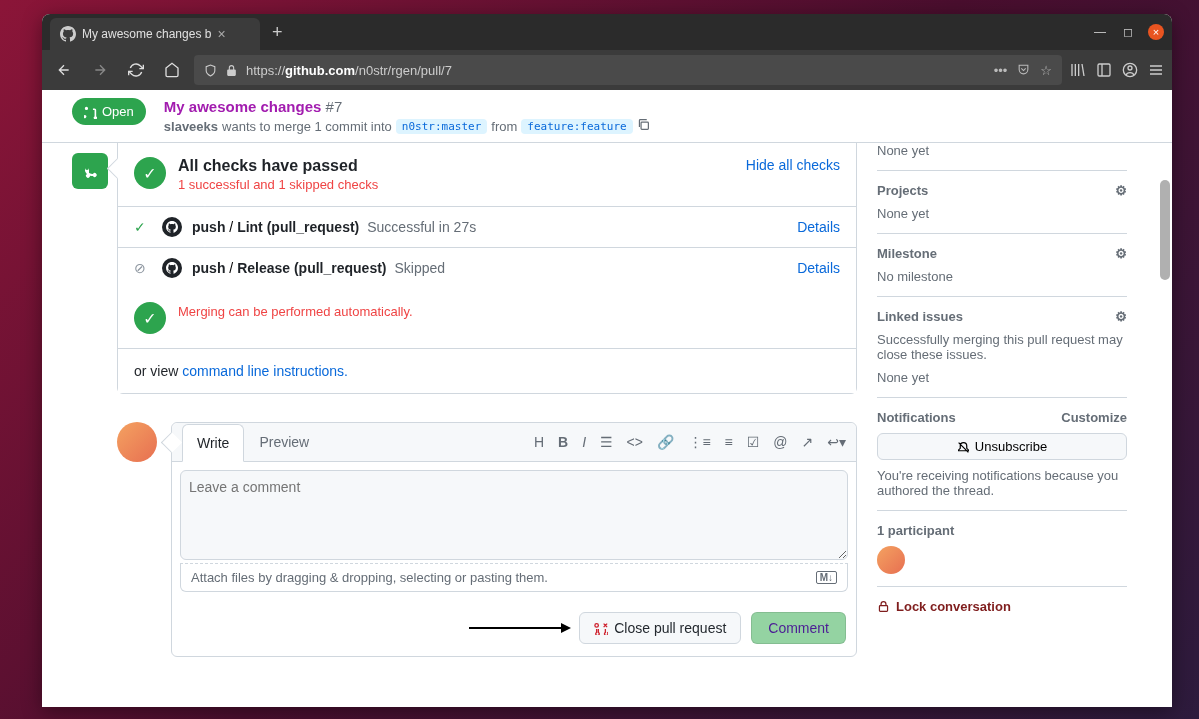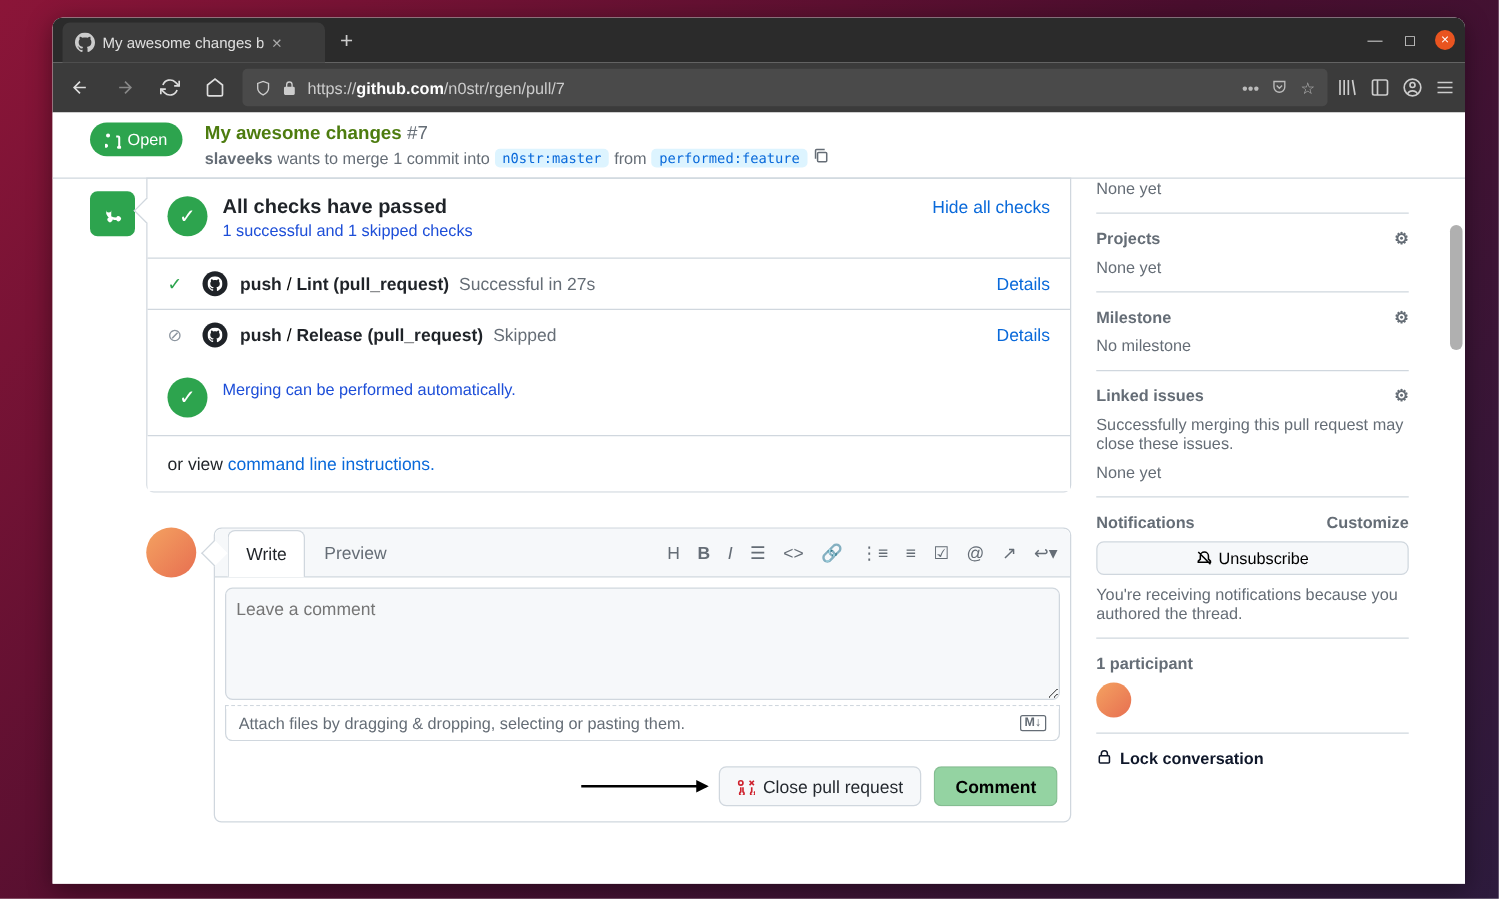--- a/index.html
+++ b/index.html
@@ -18,35 +18,35 @@
 .nav-btn.active{color:#ddd}
 .url-field{flex:1;background:#4a4a4a;height:30px;border-radius:4px;display:flex;align-items:center;padding:4px 10px;gap:8px;color:#ccc;font-size:13px}
 .url-text{color:#ccc}
 .url-text .bold{color:#fff;font-weight:600}
 .url-icons{display:flex;gap:10px;color:#bbb;margin-left:auto}
 .toolbar-right{display:flex;gap:10px;color:#ccc;align-items:center}
 .page{background:#fff;height:calc(100% - 76px);overflow:hidden;position:relative}
 .pr-header{border-bottom:1px solid #d0d7de;padding:8px 30px;display:flex;align-items:flex-start;gap:18px}
 .state-badge{background:#2da44e;color:#fff;padding:6px 12px;border-radius:18px;font-size:13px;font-weight:500;display:flex;align-items:flex-end;gap:5px}
 .pr-title-line{font-size:15px}
-.pr-title-line .title{font-weight:600;color:#4d7c0f}
+.pr-title-line .title{font-weight:600;color:#a21caf}
 .pr-title-line .num{color:#656d76}
 .pr-meta{font-size:13px;color:#656d76;margin-top:3px;display:flex;align-items:center;gap:4px}
 .branch-tag{background:#ddf4ff;color:#0969da;padding:1px 6px;border-radius:4px;font-family:monospace;font-size:11px}
 .copy-icon{color:#656d76;cursor:pointer}
 .content-area{display:flex;padding:0 30px}
 .timeline-col{width:45px;padding-top:10px}
 .timeline-icon{width:36px;height:36px;background:#2da44e;border-radius:6px;display:flex;align-items:center;justify-content:center;color:#fff}
 .main-col{flex:1;max-width:740px}
 .merge-box{border:1px solid #d0d7de;border-radius:0 0 6px 6px;margin-top:-1px;position:relative}
 .merge-box::before{content:"";position:absolute;left:-8px;top:18px;width:14px;height:14px;background:#fff;border-left:1px solid #d0d7de;border-bottom:1px solid #d0d7de;transform:rotate(45deg)}
 .merge-section{padding:14px 16px;display:flex;gap:12px;align-items:flex-start}
 .status-circle{width:32px;height:32px;border-radius:50%;background:#2da44e;color:#fff;display:flex;align-items:center;justify-content:center;flex-shrink:0}
 .status-title{font-weight:600;font-size:16px;color:#1f2328}
-.status-sub{font-size:13px;color:#1d4ed8;margin-top:2px}
+.status-sub{font-size:13px;color:#ef4444;margin-top:2px}
 .hide-link{color:#0969da;font-size:14px;margin-left:auto}
 .check-row{border-top:1px solid #d0d7de;padding:10px 16px;display:flex;align-items:center;gap:10px;font-size:14px}
 .check-icon{width:18px;color:#2da44e}
 .check-skip{color:#8c959f}
 .gh-icon{width:20px;height:20px;background:#1f2328;border-radius:50%;display:flex;align-items:center;justify-content:center;color:#fff;font-size:12px}
 .check-name{font-weight:600;color:#1f2328}
 .check-status{color:#656d76;margin-left:8px}
 .details-link{color:#0969da;margin-left:auto;font-size:14px}
 .merge-actions{padding:14px 16px;border-top:1px solid #d0d7de;background:#fff;display:flex;align-items:center;gap:10px}
 .merge-btn{background:#2da44e;color:#fff;border:none;padding:8px 16px;font-size:14px;font-weight:500;border-radius:6px 0 0 6px;cursor:pointer}
@@ -62,32 +62,32 @@
 .comment-tab.active{background:#fff;border:1px solid #d0d7de;border-bottom:1px solid #fff;border-radius:6px 6px 0 0;margin-bottom:-1px;color:#1f2328}
 .md-toolbar{margin-left:auto;display:flex;gap:14px;color:#656d76;font-size:14px}
 .md-btn{cursor:pointer}
 .comment-body{padding:8px;border-top:1px solid #d0d7de}
 .comment-textarea{width:100%;min-height:90px;border:1px solid #d0d7de;border-radius:6px;padding:8px;font-size:14px;resize:vertical;background:#f6f8fa}
 .attach-bar{border:1px solid #d0d7de;border-top:1px dashed #d0d7de;margin-top:-1px;padding:6px 10px;font-size:13px;color:#656d76;border-radius:0 0 6px 6px;display:flex;align-items:center}
 .md-badge{margin-left:auto;font-weight:700;font-size:10px;border:1px solid #656d76;padding:0 3px;border-radius:2px}
 .comment-actions{display:flex;justify-content:flex-end;gap:10px;padding:12px 10px;align-items:center}
 .close-pr-btn{border:1px solid #d0d7de;background:#f6f8fa;padding:7px 14px;border-radius:6px;font-size:14px;cursor:pointer;display:flex;align-items:center;gap:6px;color:#24292f}
 .close-icon{color:#cf222e}
-.comment-btn{background:#94d3a2;color:#000000;border:1px solid rgba(0,0,0,.1);padding:7px 16px;border-radius:6px;font-size:14px;font-weight:700;cursor:pointer}
+.comment-btn{background:#94d3a2;color:#4c1d95;border:1px solid rgba(0,0,0,.1);padding:7px 16px;border-radius:6px;font-size:14px;font-weight:400;cursor:pointer}
 .arrow-annotation{position:relative;width:100px;height:2px;background:#000}
 .arrow-annotation::after{content:"";position:absolute;right:-2px;top:-4px;border-left:10px solid #000;border-top:5px solid transparent;border-bottom:5px solid transparent}
 .sidebar{width:270px;padding:0 0 0 20px;font-size:13px}
 .side-section{padding:12px 0;border-bottom:1px solid #d0d7de}
 .side-header{display:flex;align-items:center;font-weight:600;color:#656d76;margin-bottom:8px;font-size:13px}
 .gear{margin-left:auto;color:#656d76;cursor:pointer}
 .side-text{color:#656d76;font-size:13px}
 .side-link{color:#656d76;margin-left:auto;font-size:13px}
-.unsub-btn{width:100%;border:1px solid #d0d7de;background:#f6f8fa;padding:5px;border-radius:6px;font-size:13px;cursor:pointer;display:flex;align-items:center;justify-content:center;gap:5px;margin-bottom:8px}
+.unsub-btn{width:100%;border:1px solid #d0d7de;background:#f6f8fa;padding:5px;border-radius:6px;font-size:13px;cursor:pointer;display:flex;align-items:flex-end;justify-content:center;gap:5px;margin-bottom:8px}
 .participant-avatar{width:28px;height:28px;border-radius:50%;background:linear-gradient(135deg,#f4a261,#e76f51);margin-top:8px}
-.lock-row{display:flex;gap:6px;color:#0f172a;font-weight:600;padding-top:12px}
+.lock-row{display:flex;align-items:center;gap:6px;color:#7f1d1d;font-weight:600;padding-top:12px}
 .scrollbar{position:absolute;right:2px;top:90px;width:10px;height:100px;background:#b0b0b0;border-radius:5px}
 svg{width:1em;height:1em}
 </style>
 </head>
 <body>
 
 <div class="window">
   <div class="titlebar">
     <div class="tab">
       <svg viewBox="0 0 16 16" fill="#ccc">
@@ -173,21 +173,21 @@
       <div>
         <div class="pr-title-line">
           <span class="title">My awesome changes</span>
           <span class="num">#7</span>
         </div>
         <div class="pr-meta">
           <b>slaveeks</b>
             <span> wants to merge 1 commit into </span>
           <span class="branch-tag">n0str:master</span>
           <span> from </span>
-          <span class="branch-tag">performed:feature</span>
+          <span class="branch-tag">feature:feature</span>
           <span class="copy-icon"><svg viewBox="0 0 16 16" fill="none" stroke="currentColor" stroke-width="1.5">
                 <rect x="5" y="5" width="9" height="9" rx="1"></rect>
                 <path d="M3 11V3a1 1 0 011-1h8"></path>
               </svg></span>
         </div>
       </div>
     </div>
 
     <div class="content-area">
       <div class="timeline-col">

